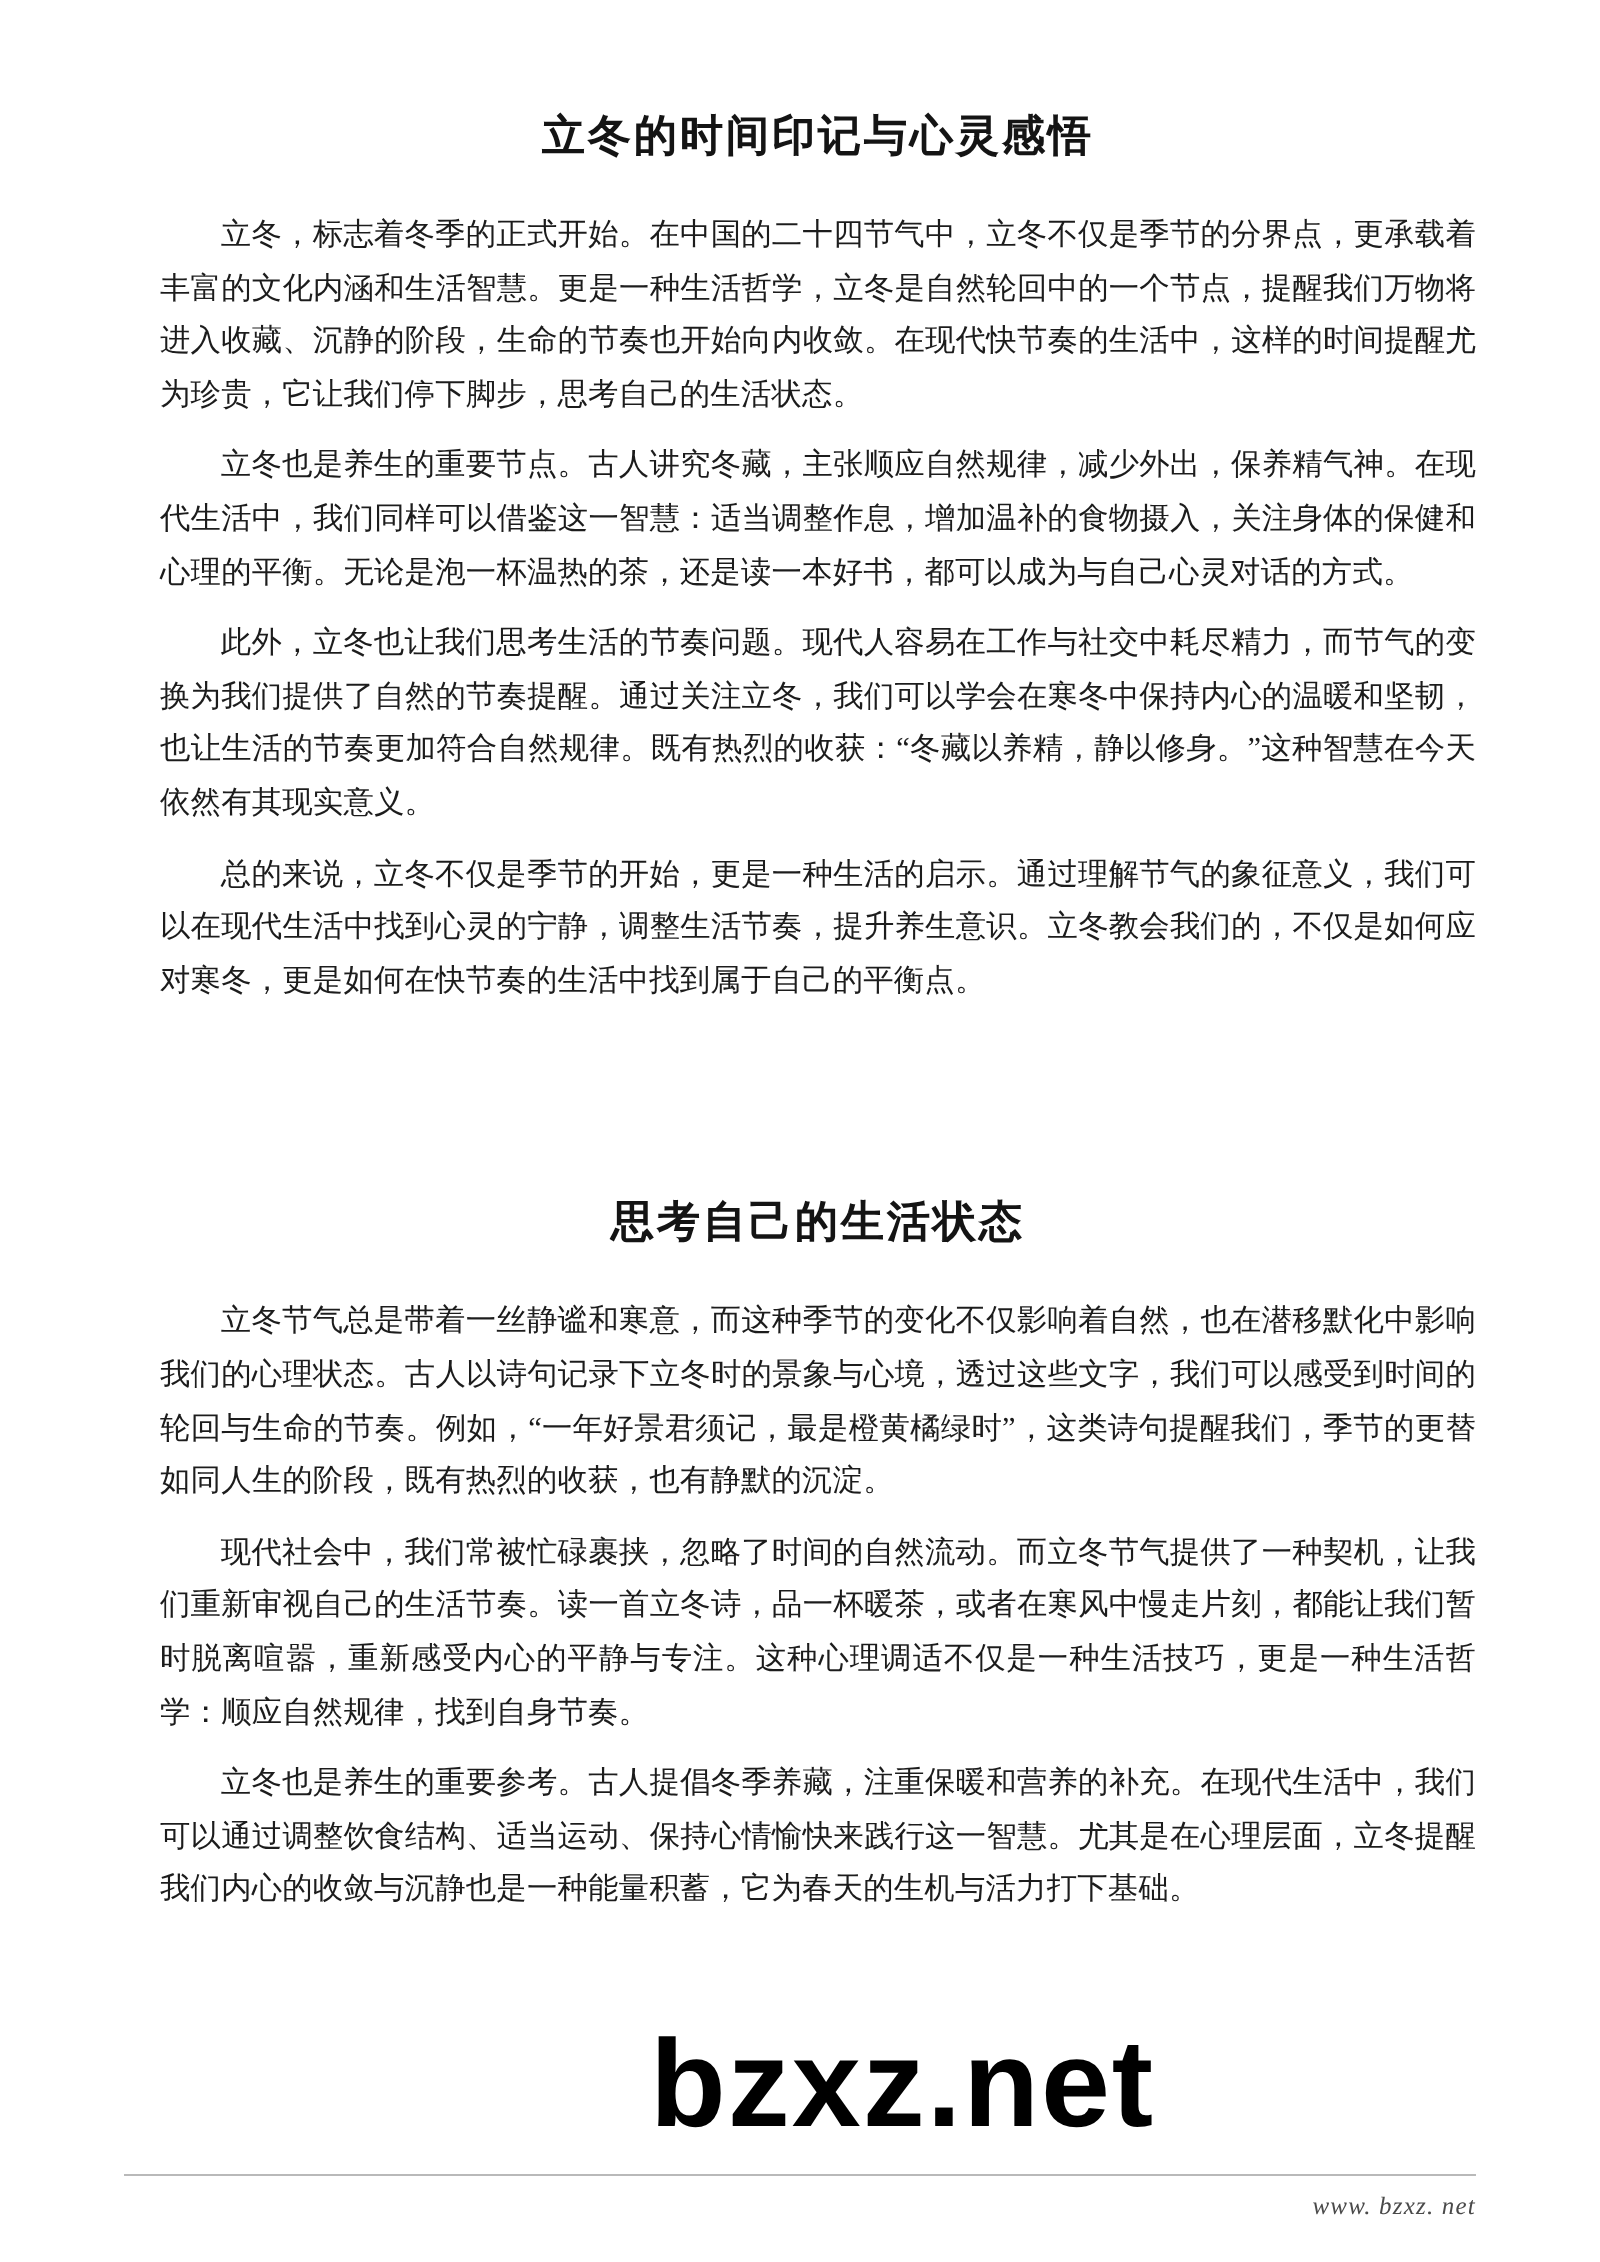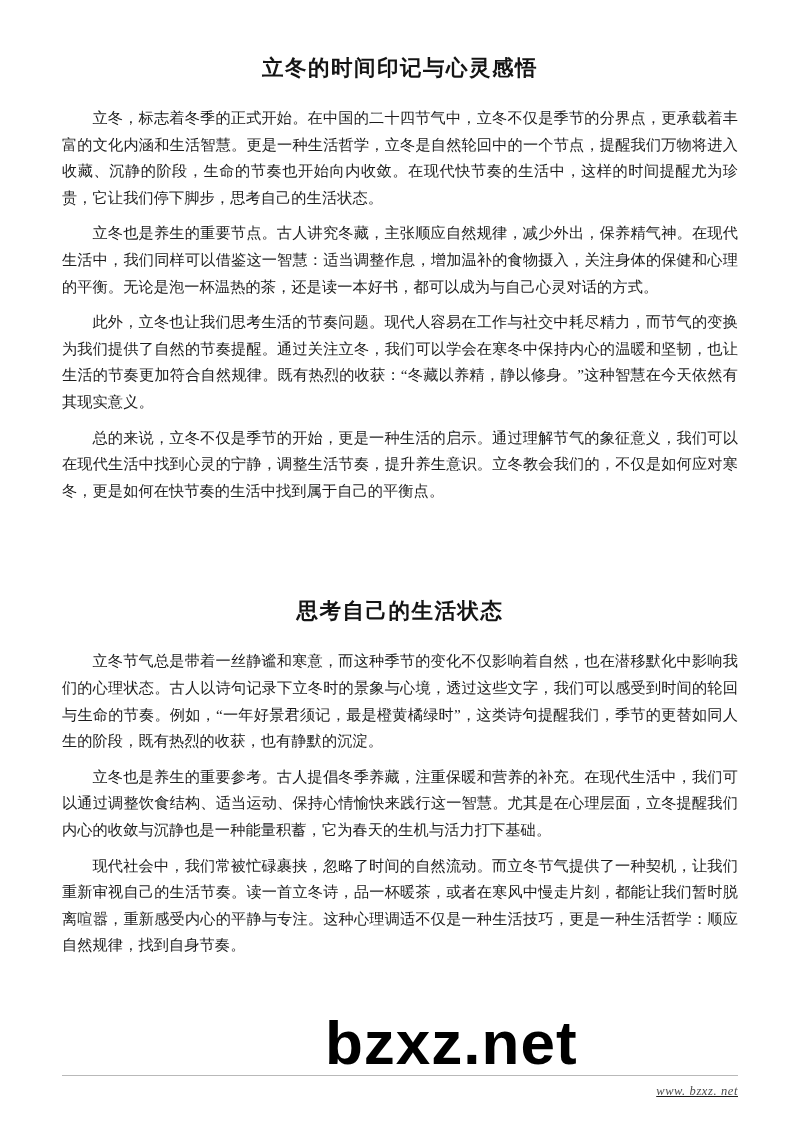--- a/index.html
+++ b/index.html
@@ -49,20 +49,21 @@
     position: relative;
     z-index: 2;
     padding: 0 62px 0 62px;
     box-sizing: border-box;
     width: 800px;
   }
 
   
   .article {
     position: relative;
+    margin-left: 18px;
   }
   .article-1 { padding-top: 54px; }
   .article-2 { padding-top: 84px; }
 
   .article-title {
     text-align: center;
     font-family: "Liberation Sans", "DejaVu Sans", sans-serif;
     font-weight: bold;
     font-size: 21.5px;
     letter-spacing: 1.5px;
@@ -85,23 +86,22 @@
 
   .article-2 .para {
     margin-bottom: 9px;
   }
 
   
   .footer {
     position: absolute;
     left: 62px;
     right: 62px;
-    bottom: 32px;
+    bottom: 20px;
     z-index: 3;
-    text-decoration: underline;
   }
   .footer-rule {
     width: 100%;
     height: 0;
     border-top: 1.4px solid #b9b9b9;
     margin: 0 0 8px 0;
   }
   .footer-url {
     text-align: right;
     font-family: "Liberation Serif", "DejaVu Serif", serif;
@@ -126,22 +126,22 @@
       <p class="para">立冬，标志着冬季的正式开始。在中国的二十四节气中，立冬不仅是季节的分界点，更承载着丰富的文化内涵和生活智慧。更是一种生活哲学，立冬是自然轮回中的一个节点，提醒我们万物将进入收藏、沉静的阶段，生命的节奏也开始向内收敛。在现代快节奏的生活中，这样的时间提醒尤为珍贵，它让我们停下脚步，思考自己的生活状态。</p>
       <p class="para">立冬也是养生的重要节点。古人讲究冬藏，主张顺应自然规律，减少外出，保养精气神。在现代生活中，我们同样可以借鉴这一智慧：适当调整作息，增加温补的食物摄入，关注身体的保健和心理的平衡。无论是泡一杯温热的茶，还是读一本好书，都可以成为与自己心灵对话的方式。</p>
       <p class="para">此外，立冬也让我们思考生活的节奏问题。现代人容易在工作与社交中耗尽精力，而节气的变换为我们提供了自然的节奏提醒。通过关注立冬，我们可以学会在寒冬中保持内心的温暖和坚韧，也让生活的节奏更加符合自然规律。既有热烈的收获：“冬藏以养精，静以修身。”这种智慧在今天依然有其现实意义。</p>
       <p class="para">总的来说，立冬不仅是季节的开始，更是一种生活的启示。通过理解节气的象征意义，我们可以在现代生活中找到心灵的宁静，调整生活节奏，提升养生意识。立冬教会我们的，不仅是如何应对寒冬，更是如何在快节奏的生活中找到属于自己的平衡点。</p>
     </section>
 
     <section class="article article-2">
       <h1 class="article-title">思考自己的生活状态</h1>
 
       <p class="para">立冬节气总是带着一丝静谧和寒意，而这种季节的变化不仅影响着自然，也在潜移默化中影响我们的心理状态。古人以诗句记录下立冬时的景象与心境，透过这些文字，我们可以感受到时间的轮回与生命的节奏。例如，“一年好景君须记，最是橙黄橘绿时”，这类诗句提醒我们，季节的更替如同人生的阶段，既有热烈的收获，也有静默的沉淀。</p>
+      <p class="para">现代社会中，我们常被忙碌裹挟，忽略了时间的自然流动。而立冬节气提供了一种契机，让我们重新审视自己的生活节奏。读一首立冬诗，品一杯暖茶，或者在寒风中慢走片刻，都能让我们暂时脱离喧嚣，重新感受内心的平静与专注。这种心理调适不仅是一种生活技巧，更是一种生活哲学：顺应自然规律，找到自身节奏。</p>
       <p class="para">立冬也是养生的重要参考。古人提倡冬季养藏，注重保暖和营养的补充。在现代生活中，我们可以通过调整饮食结构、适当运动、保持心情愉快来践行这一智慧。尤其是在心理层面，立冬提醒我们内心的收敛与沉静也是一种能量积蓄，它为春天的生机与活力打下基础。</p>
-      <p class="para">现代社会中，我们常被忙碌裹挟，忽略了时间的自然流动。而立冬节气提供了一种契机，让我们重新审视自己的生活节奏。读一首立冬诗，品一杯暖茶，或者在寒风中慢走片刻，都能让我们暂时脱离喧嚣，重新感受内心的平静与专注。这种心理调适不仅是一种生活技巧，更是一种生活哲学：顺应自然规律，找到自身节奏。</p>
     </section>
 
   </div>
 
   <footer class="footer">
     <div class="footer-rule"></div>
     <div class="footer-url">www. bzxz. net</div>
   </footer>
 
 </div>

